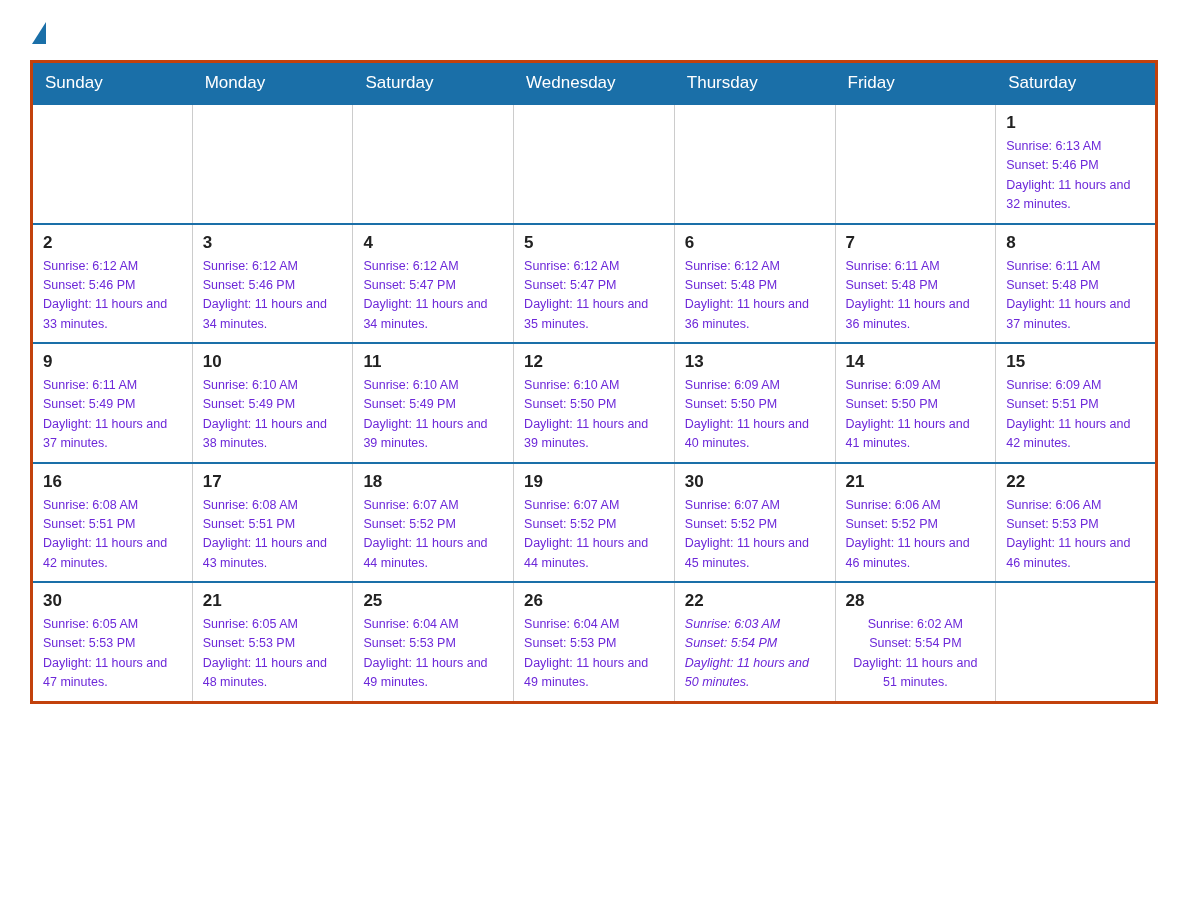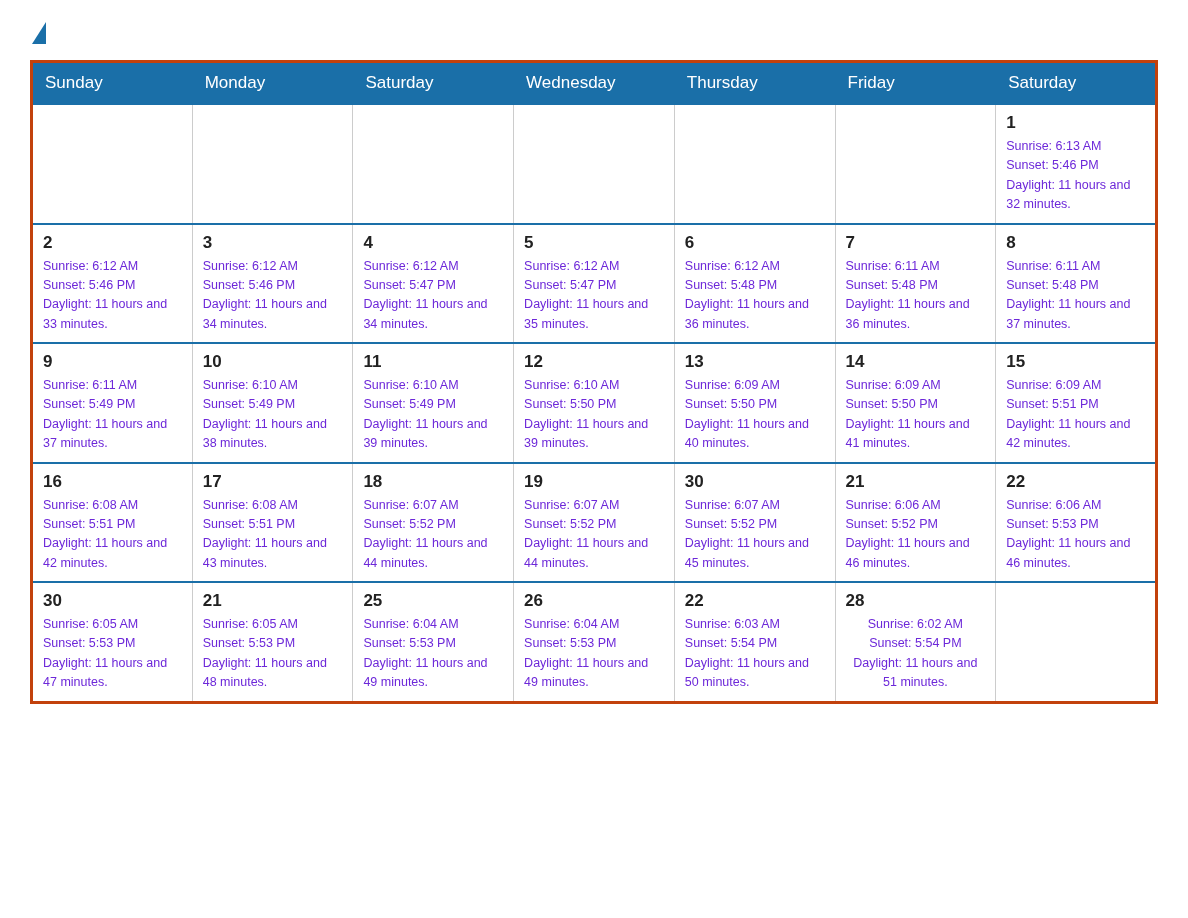--- a/index.html
+++ b/index.html
@@ -292,21 +292,21 @@
 Daylight: 11 hours and 49 minutes.</div>
         </td>
         <td>
           <div class="day-number">26</div>
           <div class="day-info" style="white-space: pre-line;">Sunrise: 6:04 AM
 Sunset: 5:53 PM
 Daylight: 11 hours and 49 minutes.</div>
         </td>
         <td>
           <div class="day-number">22</div>
-          <div class="day-info" style="white-space: pre-line;">Sunrise: 6:03 AM
+          <div class="day-info" style="white-space: pre-line; font-style: italic;">Sunrise: 6:03 AM
 Sunset: 5:54 PM
 Daylight: 11 hours and 50 minutes.</div>
         </td>
         <td>
           <div class="day-number">28</div>
           <div class="day-info" style="white-space: pre-line; text-align: center;">Sunrise: 6:02 AM
 Sunset: 5:54 PM
 Daylight: 11 hours and 51 minutes.</div>
         </td>
         <td></td>

